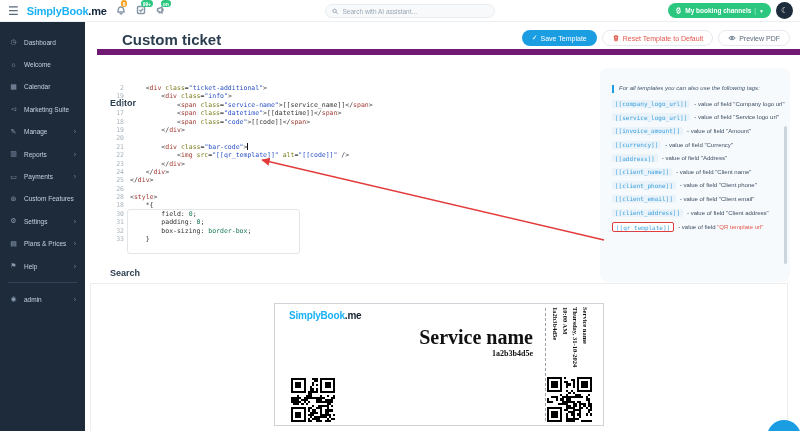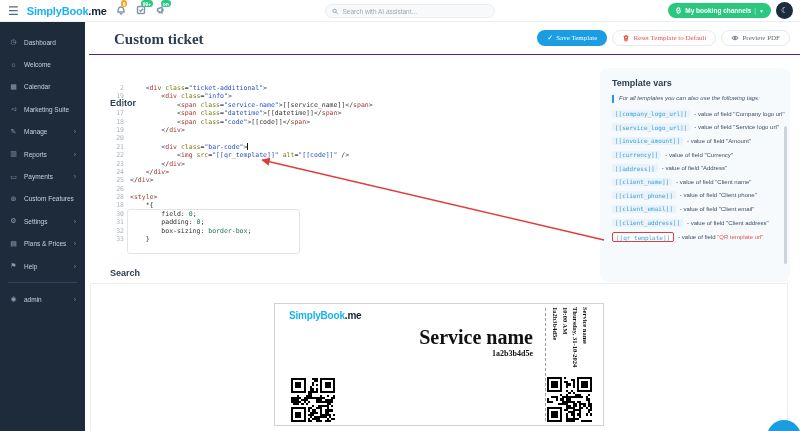--- a/index.html
+++ b/index.html
@@ -37,21 +37,21 @@
   .sidebar{position:fixed;top:22px;left:0;bottom:0;width:85px;background:#1d2b3a;z-index:55;
     padding-top:9px;}
   .side-item{display:flex;align-items:center;height:22.4px;padding:0 9px;cursor:pointer;
     color:#c6d2de;font-size:6.5px;}
   .side-item .ic{width:9px;margin-right:6px;color:#8a9bb0;font-size:7px;text-align:center;}
   .side-item .chev{margin-left:auto;color:#7487a0;font-size:7px;}
   .side-div{border-top:1px solid #31435a;margin:5px 8px;}
 
   
   .content{position:absolute;left:85px;top:22px;right:0;bottom:0;background:#fff;overflow:hidden;}
-  .title-row{position:absolute;left:4px;right:0;top:0;height:33px;border-bottom:1px solid #701a75;font-family:Liberation Serif, serif;}
+  .title-row{position:absolute;left:12px;right:0;top:0;height:33px;border-bottom:6px solid #701a75;}
   .page-title{position:absolute;left:25px;top:9px;font-size:15px;font-weight:bold;color:#2b3e50;}
   .btn-row{position:absolute;right:10px;top:8px;display:flex;gap:5px;}
   .btn{height:16px;border-radius:9px;display:flex;align-items:center;font-size:7px;
     padding:0 9px;cursor:pointer;gap:3px;border:1px solid transparent;white-space:nowrap;}
   .btn svg{width:8px;height:8px;}
   .btn.primary{background:#1b9de2;color:#fff;}
   .btn.danger{background:#fff;color:#e2574c;border-color:#e5eaf0;}
   .btn.neutral{background:#fff;color:#5a6b7d;border-color:#e5eaf0;}
 
   .sec-head{position:absolute;font-size:9px;font-weight:bold;color:#2b3e50;}
@@ -267,21 +267,20 @@
       <div class="code-line"><span class="ln">28</span><span class="tok-p">&lt;</span><span class="tok-g">style</span><span class="tok-p">&gt;</span></div>
       <div class="code-line"><span class="ln">18</span><span class="tok-p">    *{</span></div>
       <div class="code-line"><span class="ln">30</span><span class="tok-p">        field: </span><span class="tok-v">0</span><span class="tok-p">;</span></div>
       <div class="code-line"><span class="ln">31</span><span class="tok-p">        padding: </span><span class="tok-v">0</span><span class="tok-p">;</span></div>
       <div class="code-line"><span class="ln">32</span><span class="tok-p">        box-sizing: </span><span class="tok-v">border-box</span><span class="tok-p">;</span></div>
       <div class="code-line"><span class="ln">33</span><span class="tok-p">    }</span></div>
     </div>
   <div class="style-box"></div>
 
   <div class="tpl">
-    <div class="tpl-head">Template vars</div>
     <div class="tpl-note">For all templates you can also use the following tags:</div>
     <div class="tpl-list" id="tpl-list">
         <div class="tpl-row">
           <span class="chip">[[company_logo_url]]</span>
           <span class="tpl-desc">- value of field <span>"Company logo url"</span></span>
         </div>
         <div class="tpl-row">
           <span class="chip">[[service_logo_url]]</span>
           <span class="tpl-desc">- value of field <span>"Service logo url"</span></span>
         </div>

